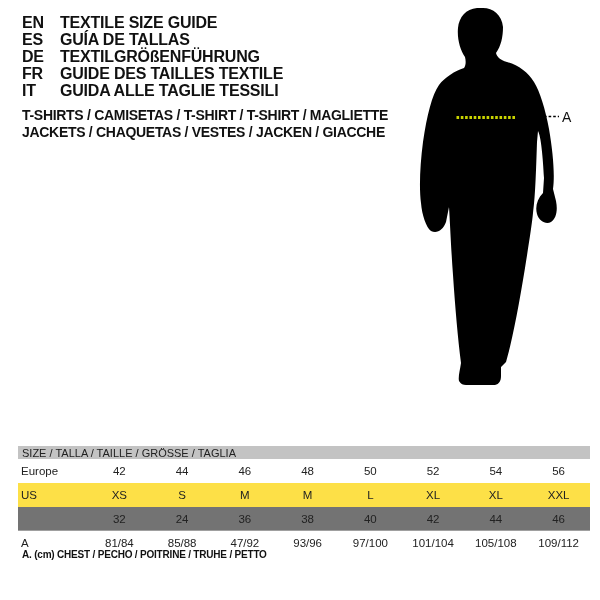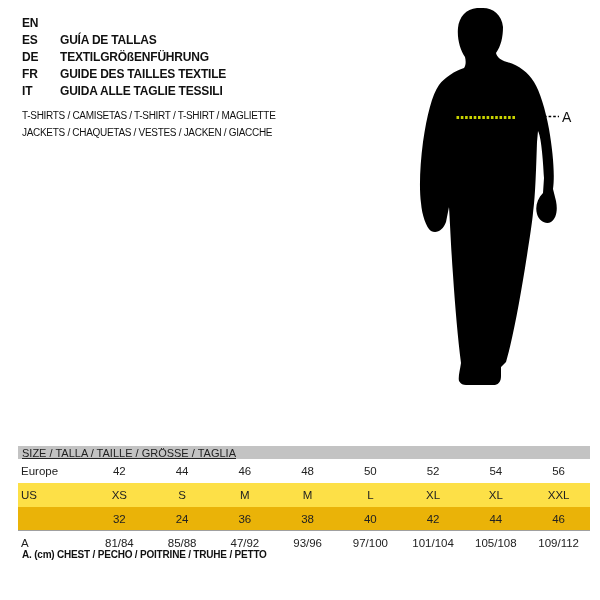--- a/index.html
+++ b/index.html
@@ -4,26 +4,26 @@
 <style>
   html,body { margin:0; padding:0; background:#ffffff; }
   .page {
     position:relative; width:600px; height:600px; background:#ffffff;
     font-family:"Liberation Sans", sans-serif; color:#111; overflow:hidden;
   }
 
   
   .lang-block { position:absolute; left:22px; top:14px; }
   .lang-row { display:flex; height:17px; align-items:center;
-              font-weight:bold; font-size:12px; letter-spacing:-0.2px; }
+              font-weight:bold; font-size:16px; letter-spacing:-0.2px; }
   .lang-code { width:38px; }
 
   
-  .cat-block { position:absolute; left:22px; top:107px; font-weight:normal;
-               font-size:10px; line-height:17px; letter-spacing:-0.3px; }
+  .cat-block { position:absolute; left:22px; top:107px; font-weight:bold;
+               font-size:14px; line-height:17px; letter-spacing:-0.3px; }
 
   
   .figure-svg { position:absolute; left:0; top:0; }
   .figure-svg text { font-family:"Liberation Sans", sans-serif; }
 
   
   .section-title { position:absolute; left:21px; top:420px;
                    font-weight:bold; font-size:11.5px; letter-spacing:-0.2px; }
 
   
@@ -42,20 +42,21 @@
               font-size:10px; letter-spacing:-0.2px; }
 </style>
 </head>
 <body>
 
 <div class="page">
 
   <div class="lang-block">
     <div class="lang-row">
       <span class="lang-code">EN</span>
+      <span class="lang-label">TEXTILE SIZE GUIDE</span>
     </div>
     <div class="lang-row">
       <span class="lang-code">ES</span>
       <span class="lang-label">GUÍA DE TALLAS</span>
     </div>
     <div class="lang-row">
       <span class="lang-code">DE</span>
       <span class="lang-label">TEXTILGRÖßENFÜHRUNG</span>
     </div>
     <div class="lang-row">
@@ -109,21 +110,21 @@
              C 501,46 503,37 503,27
              C 502,15 493,8 483,8
              Z"></path>
     <line x1="456.5" y1="117.5" x2="515" y2="117.5" stroke="#c9d400" stroke-width="3.2" stroke-dasharray="2.6 1.7"></line>
     <line x1="544" y1="116.5" x2="559" y2="116.5" stroke="#000000" stroke-width="1.6" stroke-dasharray="2.6 2"></line>
     <text x="562" y="122" font-size="14" fill="#111">A</text>
   </svg>
 
 
   <div class="size-table">
-    <div class="thead" style="background: rgb(195, 195, 195); text-decoration: underline;">
+    <div class="thead" style="background: rgb(195, 195, 195);">
       <span>SIZE / TALLA / TAILLE / GRÖSSE / TAGLIA</span>
     </div>
 
     <div class="trow">
       <span class="tlabel">Europe</span>
       <span class="tcell">42</span>
       <span class="tcell">44</span>
       <span class="tcell">46</span>
       <span class="tcell">48</span>
       <span class="tcell">50</span>
@@ -137,21 +138,21 @@
       <span class="tcell">XS</span>
       <span class="tcell">S</span>
       <span class="tcell">M</span>
       <span class="tcell">M</span>
       <span class="tcell">L</span>
       <span class="tcell">XL</span>
       <span class="tcell">XL</span>
       <span class="tcell">XXL</span>
     </div>
 
-    <div class="trow shaded rule-bottom" style="background: #eab308; border-bottom-color: rgb(160, 160, 160); justify-content: flex-end;">
+    <div class="trow shaded rule-bottom" style="background: #737373; border-bottom-color: rgb(160, 160, 160); justify-content: flex-end;">
       <span class="tlabel"></span>
       <span class="tcell">32</span>
       <span class="tcell">24</span>
       <span class="tcell">36</span>
       <span class="tcell">38</span>
       <span class="tcell">40</span>
       <span class="tcell">42</span>
       <span class="tcell">44</span>
       <span class="tcell">46</span>
     </div>

